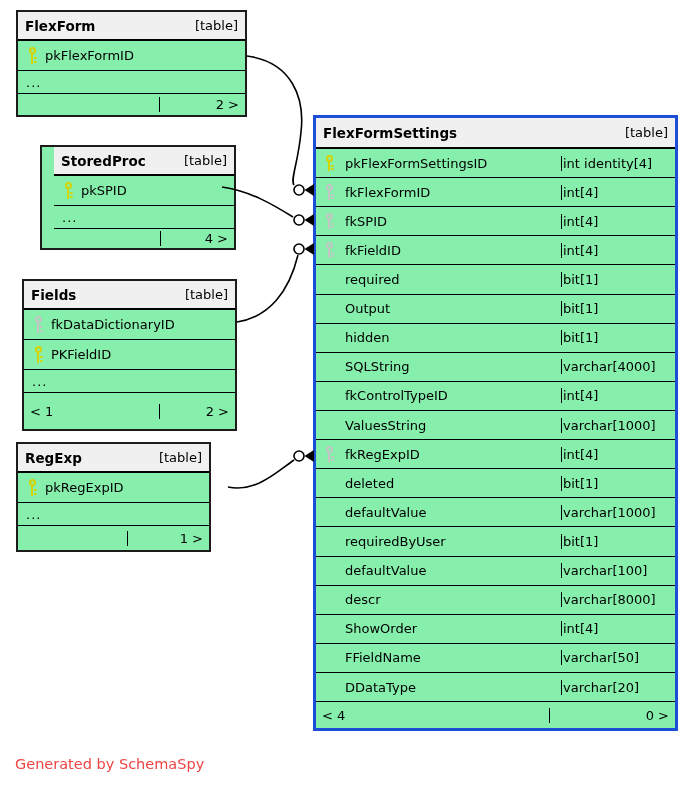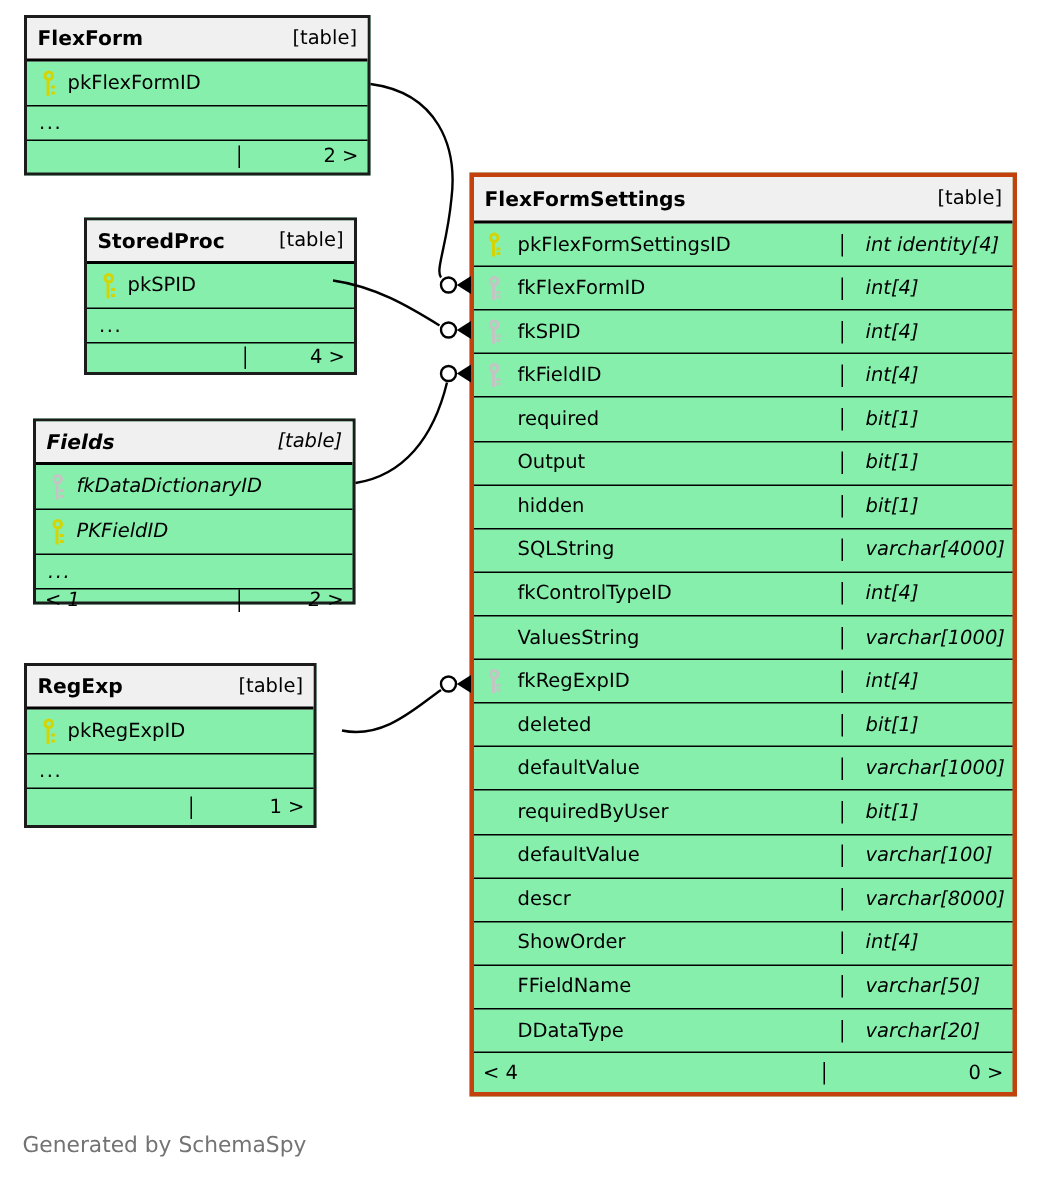--- a/index.html
+++ b/index.html
@@ -2,56 +2,56 @@
 <html><head>
 <meta charset="utf-8">
 <style>
   html,body{margin:0;padding:0;background:#ffffff;}
   body{font-family:"DejaVu Sans","Liberation Sans",sans-serif;color:#000;}
   .canvas{position:relative;width:692px;height:787px;background:#fff;overflow:hidden;}
 
   
   .entity{position:absolute;background:#86efac;border:2px solid #1c1c1c;box-sizing:border-box;
           display:flex;flex-direction:column;font-size:13px;}
-  .entity.main{border:3px solid #c2410c;}
+  .entity.main{border:3px solid #1d4ed8;}
   .ehead{display:flex;justify-content:space-between;align-items:center;background:#f0f0f0;
          border-bottom:2px solid #000;padding:0 7px;flex:0 0 27px;}
   .main .ehead{flex:0 0 29px;}
   .tname{font-weight:bold;font-size:13.5px;}
   .ttag{font-size:13px;}
   .erows{display:flex;flex-direction:column;flex:1;}
   .erow{position:relative;display:flex;align-items:center;border-bottom:1.5px solid #000;box-sizing:border-box;}
   .frow{flex:0 0 30px;}
   .ellrow{flex:0 0 23px;padding-left:8px;align-items:flex-end;}
   .ellrow .ell{line-height:10px;padding-bottom:5px;letter-spacing:1px;}
   .cname{padding-left:27px;}
   .mrow{flex:1 1 auto;}
   .mrow .name{position:relative;flex:1;display:flex;align-items:center;padding-left:29px;box-sizing:border-box;}
   .mrow .type{flex:0 0 114px;border-left:1.5px solid #000;display:flex;align-items:center;
-              padding-left:15px;box-sizing:border-box;font-style:italic;}
+              padding-left:1px;box-sizing:border-box;}
   .efoot{display:flex;flex:1;border-bottom:none;}
   .efoot .fc{display:flex;align-items:center;box-sizing:border-box;padding:0 6px;}
   .efoot .fc + .fc{border-left:1.5px solid #000;}
   .efoot .fc.right{justify-content:flex-end;}
   .mfoot{flex:0 0 26px;display:flex;}
 
   
   .key{position:absolute;left:9px;top:50%;margin-top:-8px;width:10px;height:16px;
        background:
         linear-gradient(var(--kc),var(--kc)) 3.4px 6px / 2.4px 10px no-repeat,
         linear-gradient(var(--kc),var(--kc)) 5.8px 9.5px / 2.6px 2px no-repeat,
         linear-gradient(var(--kc),var(--kc)) 5.8px 13px / 2.6px 2px no-repeat;}
   .key::before{content:"";position:absolute;left:0.6px;top:-0.5px;width:7.4px;height:7.4px;
        border:2.3px solid var(--kc);border-radius:50%;box-sizing:border-box;}
   .key.k-pk{--kc:#d4d404;}
   .key.k-fk{--kc:#c4c4c4;}
   .smalltable .key{left:10px;}
 
   .connectors{position:absolute;left:0;top:0;pointer-events:none;}
-  .credit{position:absolute;left:15px;top:756px;font-size:14.5px;color:#737373;}
+  .credit{position:absolute;left:15px;top:756px;font-size:14.5px;color:#ef4444;}
 </style>
 </head>
 <body>
 
 <div class="canvas">
 
   <div class="entity smalltable" style="left:16px;top:10px;width:231px;height:107px;">
     <div class="ehead">
       <span class="tname">FlexForm</span>
       <span class="ttag">[table]</span>
@@ -65,42 +65,42 @@
           <span class="ell">...</span>
         </div>
       <div class="erow efoot">
         <span class="fc" style="width:31%;"></span>
         <span class="fc" style="width:31%;"></span>
         <span class="fc right" style="width:38%;">2 &gt;</span>
       </div>
     </div>
   </div>
 
-  <div class="entity smalltable" style="left:56px;top:145px;width:182px;height:105px;">
+  <div class="entity smalltable" style="left:40px;top:145px;width:196px;height:105px;padding-left:12px;">
     <div class="ehead">
       <span class="tname">StoredProc</span>
       <span class="ttag">[table]</span>
     </div>
     <div class="erows">
       <div class="erow frow">
         <span class="key k-pk"></span>
         <span class="cname">pkSPID</span>
       </div>
       <div class="erow ellrow">
           <span class="ell">...</span>
         </div>
       <div class="erow efoot">
         <span class="fc" style="width:31%;"></span>
         <span class="fc" style="width:28%;"></span>
         <span class="fc right" style="width:41%;">4 &gt;</span>
       </div>
     </div>
   </div>
 
-  <div class="entity smalltable" style="left:22px;top:279px;width:215px;height:124px;font-style:italic;">
+  <div class="entity smalltable" style="left:22px;top:279px;width:215px;height:152px;">
     <div class="ehead">
       <span class="tname">Fields</span>
       <span class="ttag">[table]</span>
     </div>
     <div class="erows">
       <div class="erow frow">
         <span class="key k-fk"></span>
         <span class="cname">fkDataDictionaryID</span>
       </div>
       <div class="erow frow">

